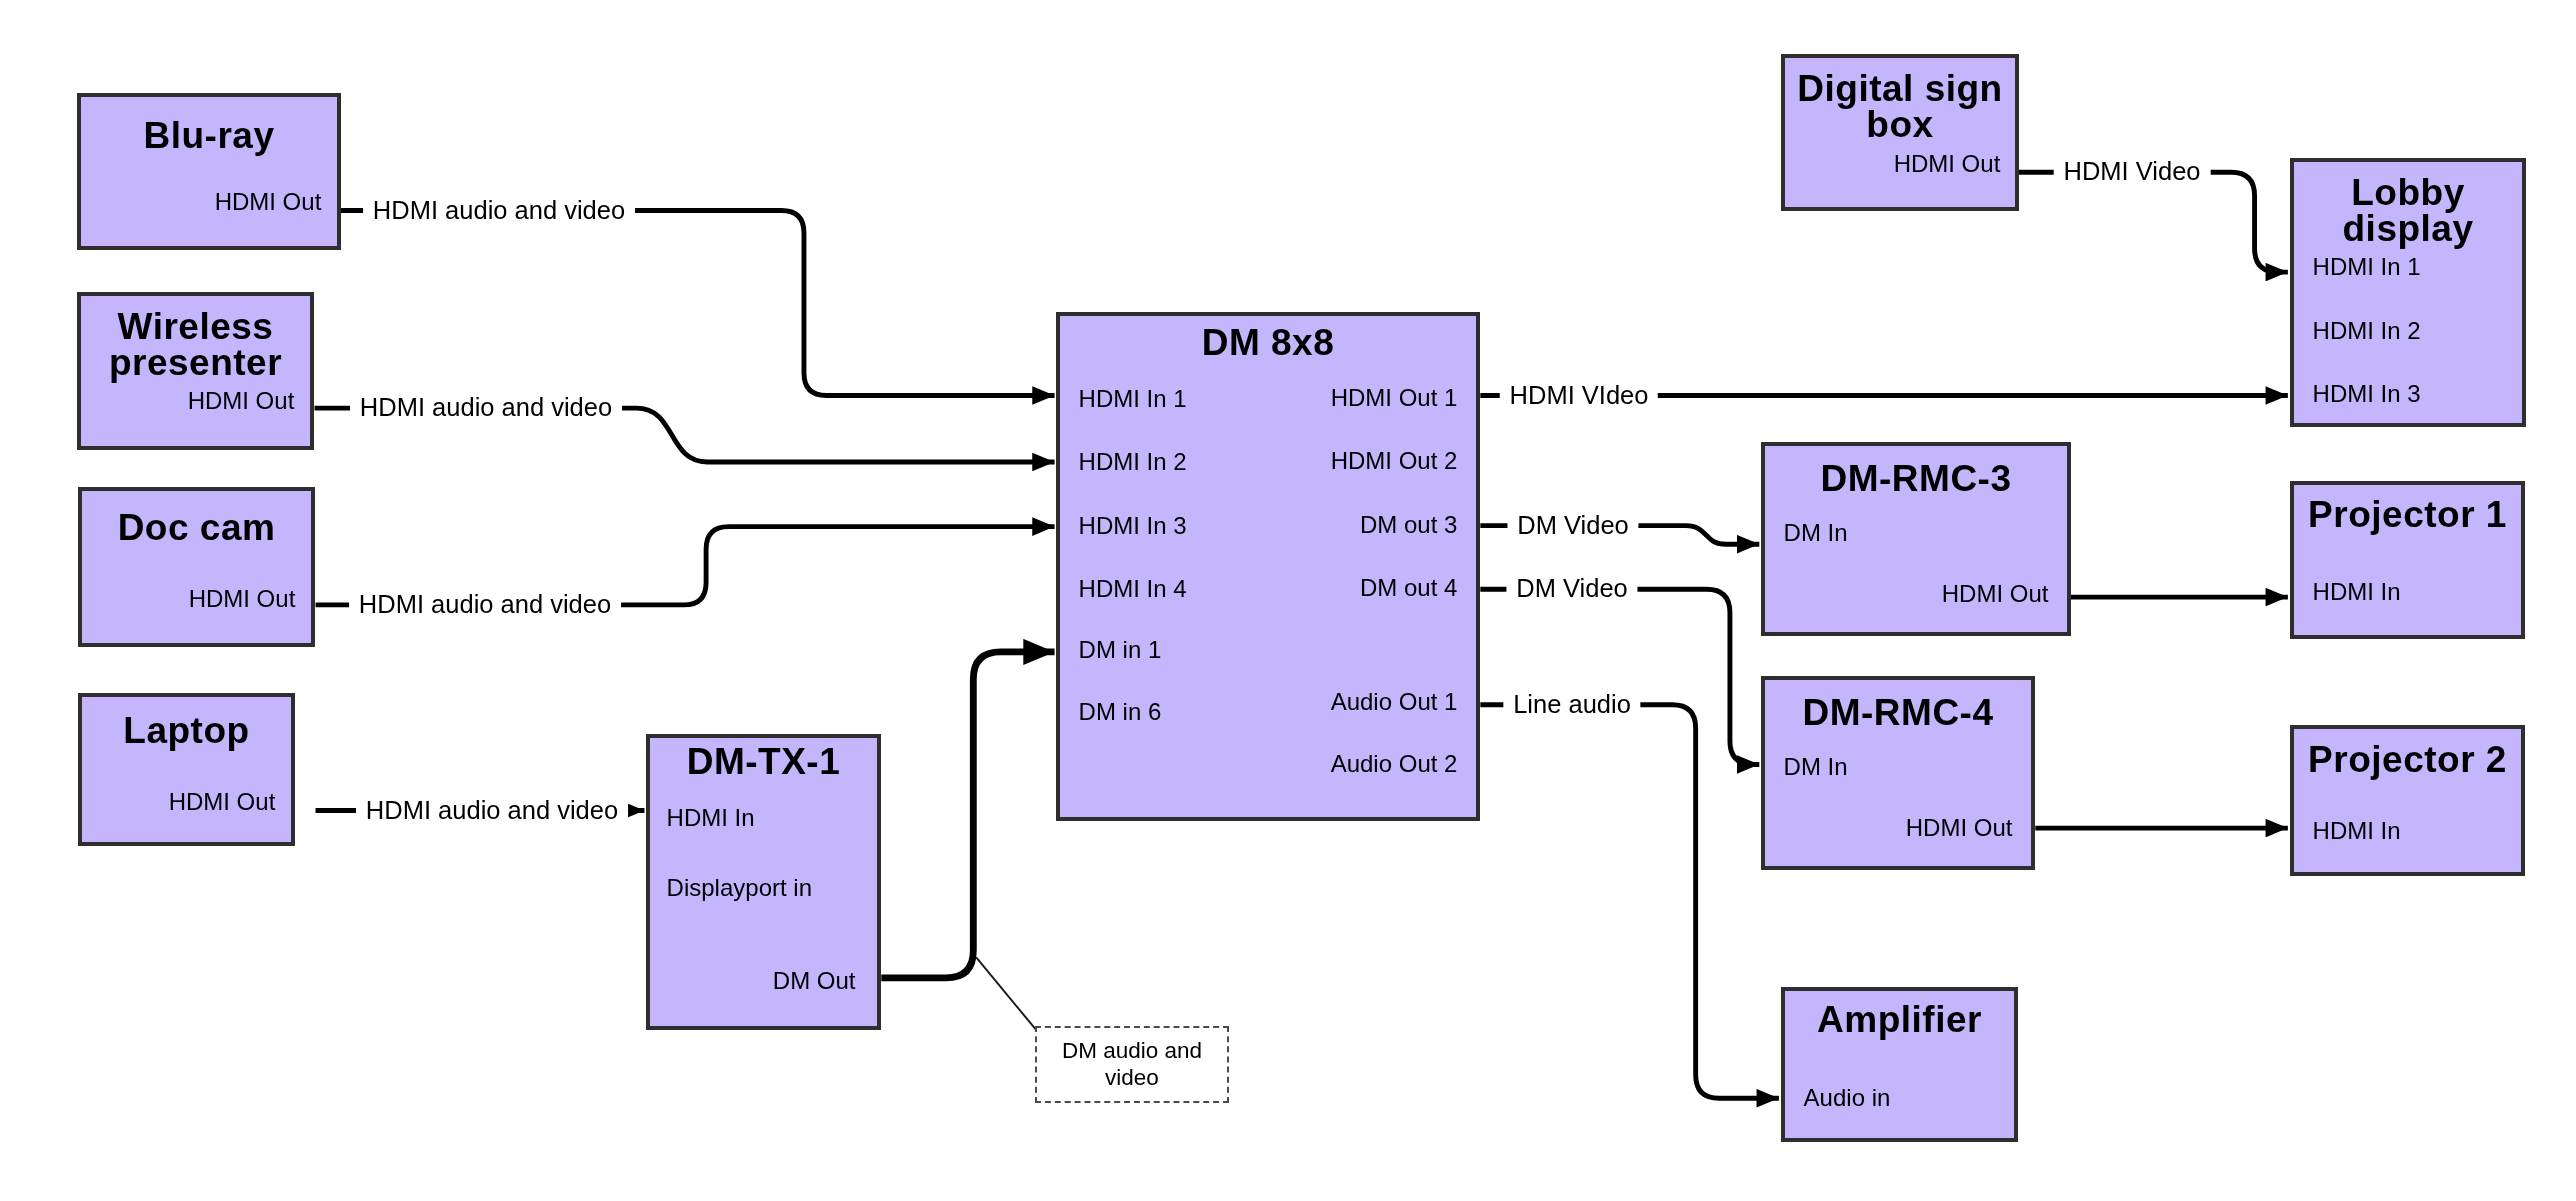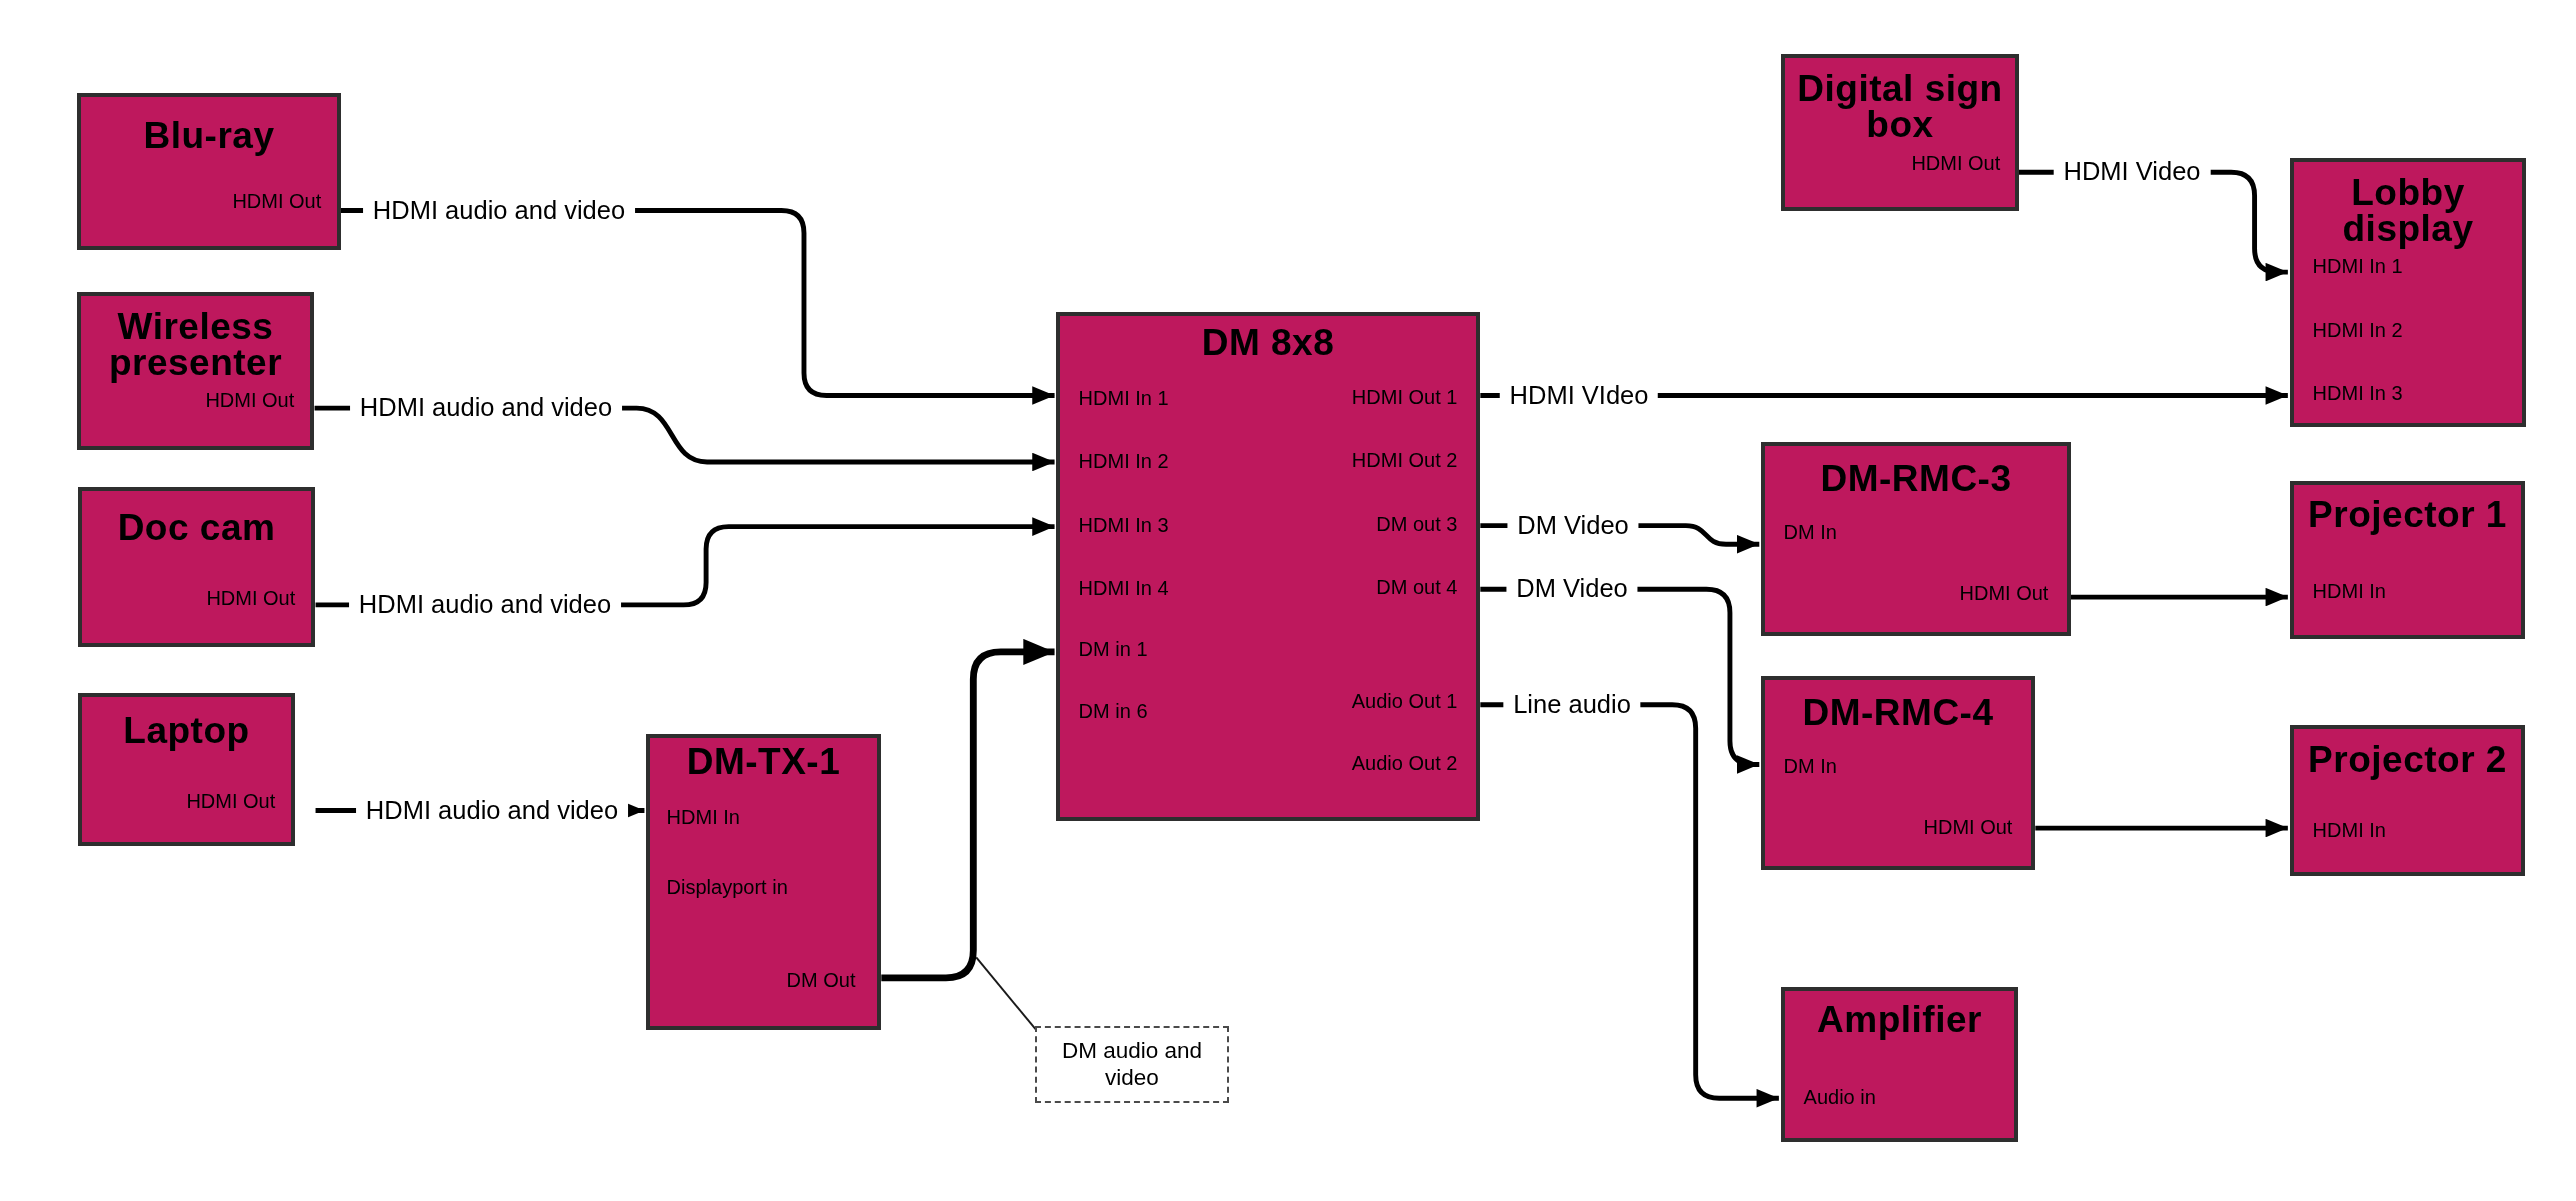--- a/index.html
+++ b/index.html
@@ -9,37 +9,37 @@
     height:1201px;
     background:#ffffff;
     font-family:"Liberation Sans","DejaVu Sans",sans-serif;
     color:#000;
     overflow:hidden;
   }
   #wires{position:absolute;left:0;top:0;}
   .box{
     position:absolute;
     box-sizing:border-box;
-    background:#be185d;
+    background:#c4b5fd;
     border:4.9px solid #2e2e2e;
   }
   .box-title{
     position:absolute;
     left:0;right:0;
     text-align:center;
     font-weight:bold;
     font-size:37px;
     line-height:37px;
     white-space:pre-line;
     letter-spacing:0.5px;
   }
   .two-line{line-height:36px;}
   .port{
     position:absolute;
-    font-size:20px;
+    font-size:24px;
     line-height:25.5px;
     white-space:nowrap;
   }
   .conn-label{
     position:absolute;
     transform:translate(-50%,-50%);
     background:#ffffff;
     padding:2px 9.8px;
     font-size:25.5px;
     line-height:25.5px;

